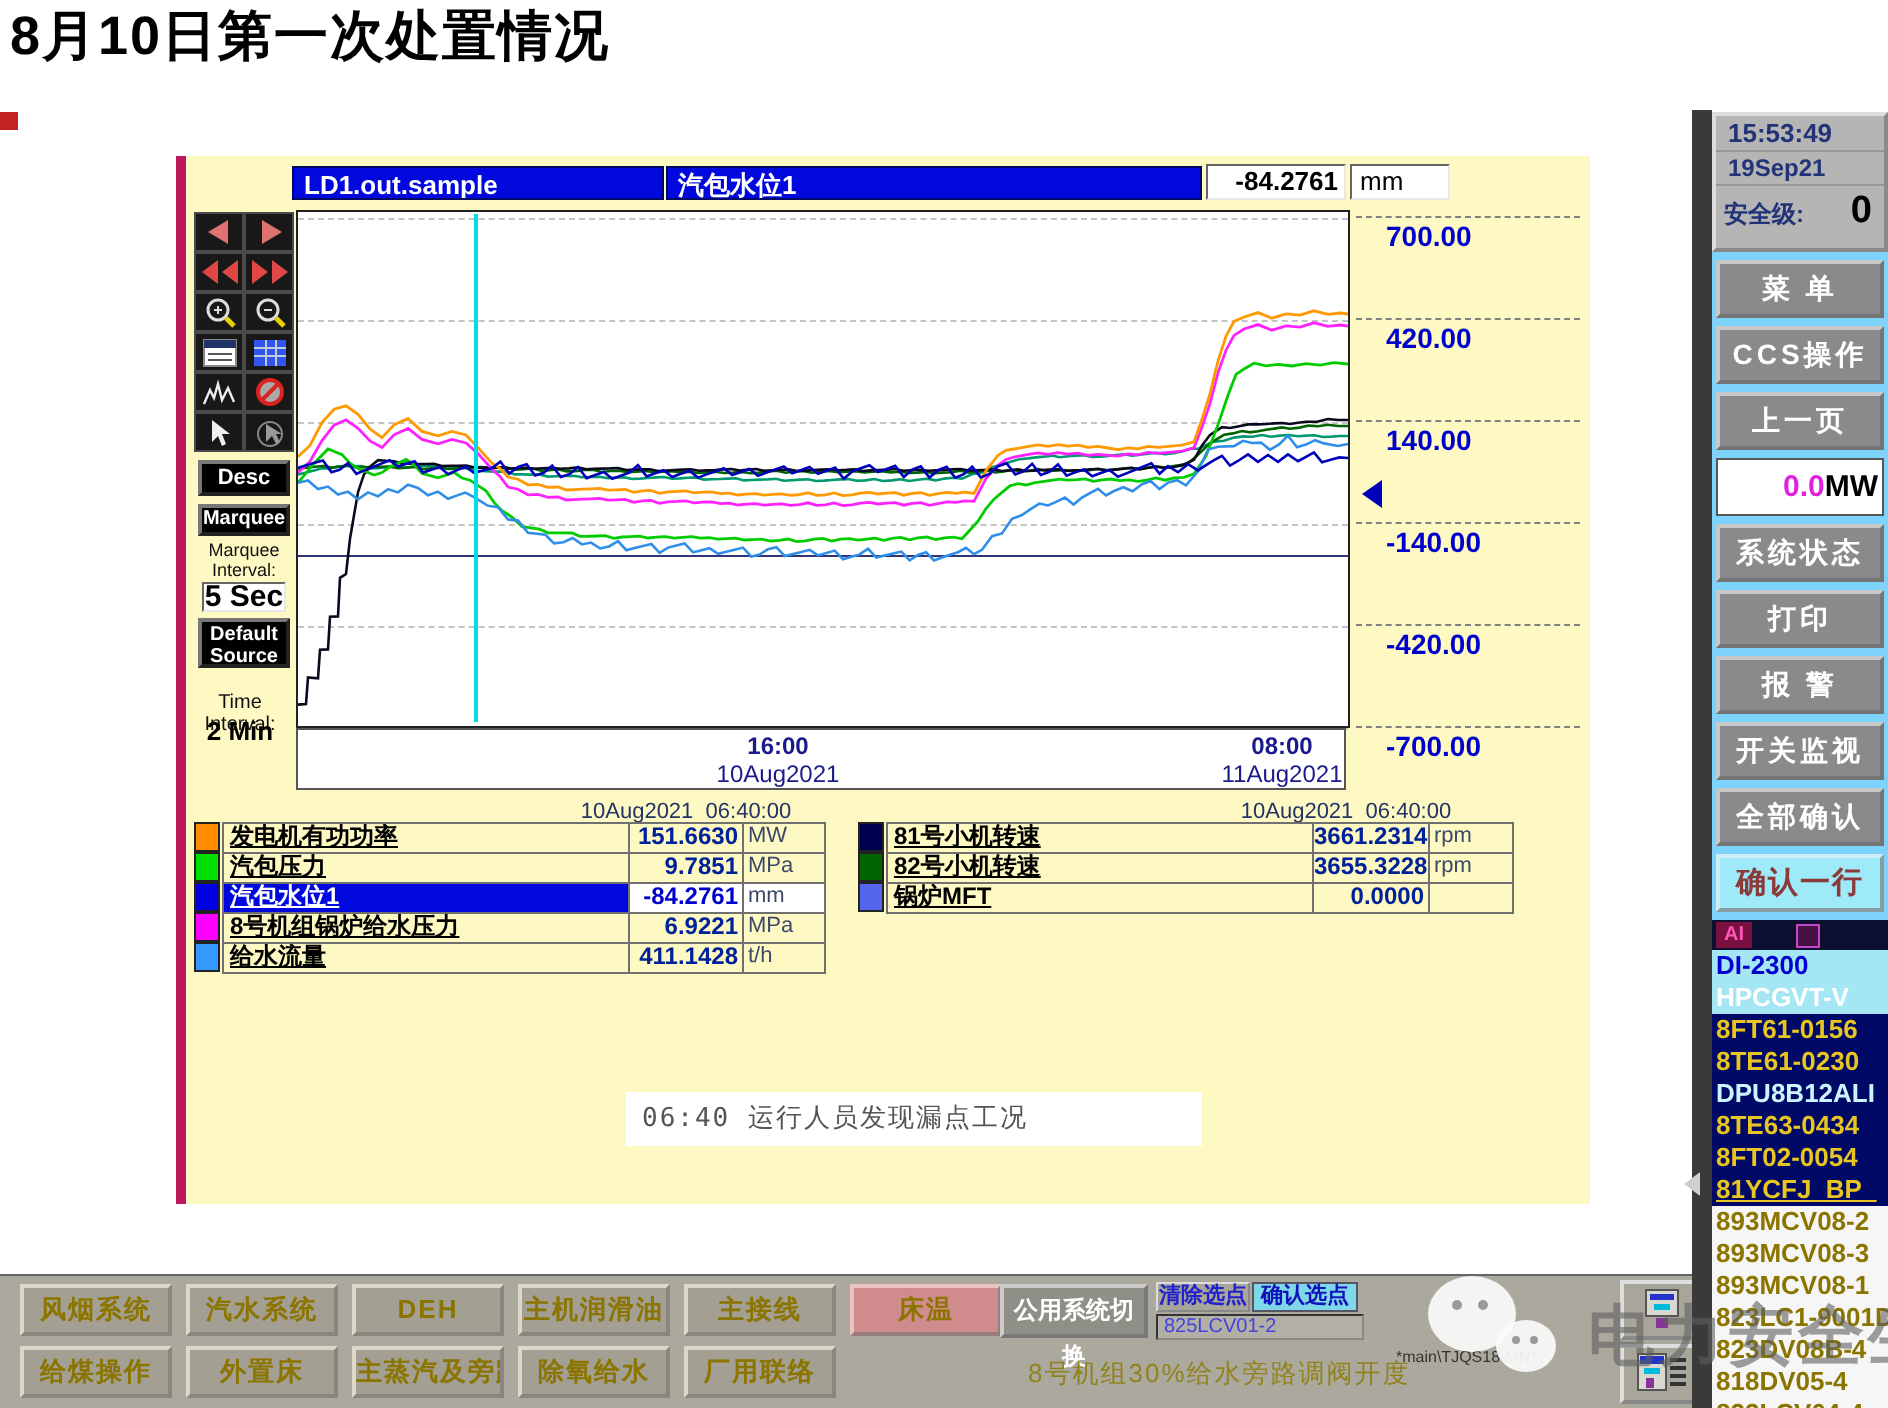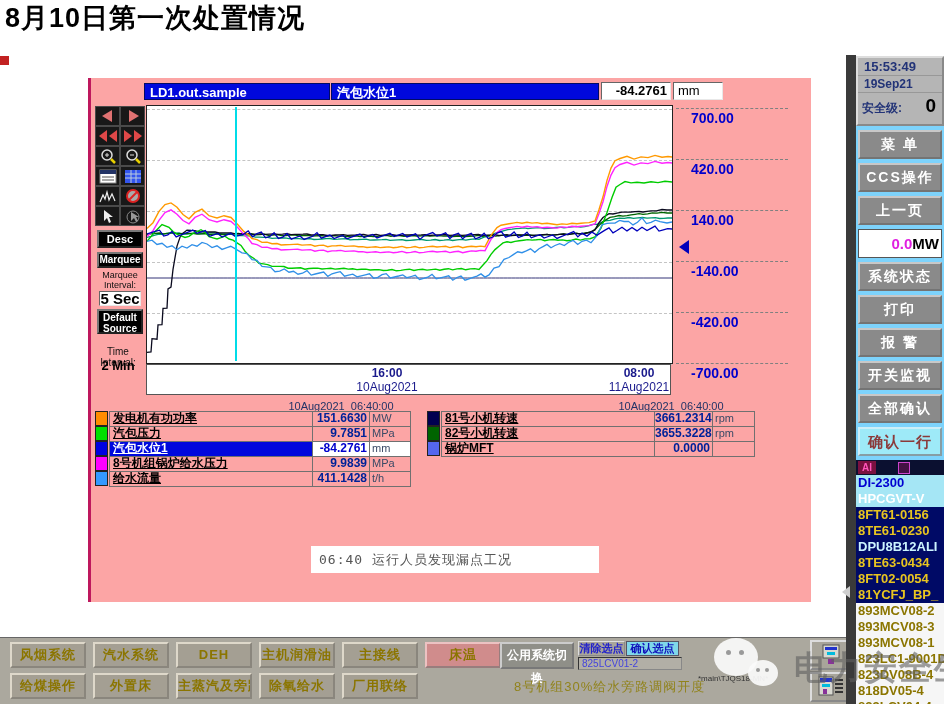--- a/index.html
+++ b/index.html
@@ -3,21 +3,21 @@
 <meta charset="utf-8">
 <style>
   html,body{margin:0;padding:0;background:#fff;}
   #screen{position:relative;width:944px;height:704px;background:#fff;overflow:hidden;
           font-family:"Liberation Sans",sans-serif;}
   .abs{position:absolute;}
   #title{left:5px;top:0px;font-size:27px;font-weight:bold;color:#000;letter-spacing:1px;white-space:nowrap;}
   #redchip{left:0;top:56px;width:9px;height:9px;background:#c22222;}
 
   
-  #panel{left:88px;top:78px;width:702px;height:524px;background:#fca5a5;border-left:3px solid #be185d;padding-left:18px;}
+  #panel{left:88px;top:78px;width:702px;height:524px;background:#fef9c3;border-left:5px solid #be185d;}
   .hblue{background:#0008dd;color:#fff;font-weight:bold;font-size:13px;line-height:17px;
          padding-left:5px;box-sizing:border-box;border:1px solid #000a66;white-space:nowrap;overflow:hidden;}
   #hdr-source{left:53px;top:5px;width:186px;height:17px;}
   #hdr-tag{left:240px;top:5px;width:268px;height:17px;}
   .sunk{background:#fff;border:1px solid;border-color:#666 #e8e8e8 #e8e8e8 #666;box-sizing:border-box;}
   #hdr-val{left:510px;top:4px;width:70px;height:18px;text-align:right;font-weight:bold;font-size:13px;
            line-height:16px;padding-right:3px;color:#000;}
   #hdr-unit{left:582px;top:4px;width:50px;height:18px;font-size:13px;line-height:16px;padding-left:4px;color:#000;}
 
   
@@ -295,21 +295,21 @@
         </div>
         <div class="trow sel">
           <span class="swatch" style="background: rgb(0, 0, 224);"></span>
           <span class="ncell" style="width: 204px;">汽包水位1</span>
           <span class="vcell" style="width: 58px;">-84.2761</span>
           <span class="ucell" style="width: 42px;">mm</span>
         </div>
         <div class="trow">
           <span class="swatch" style="background: rgb(255, 0, 255);"></span>
           <span class="ncell" style="width: 204px;">8号机组锅炉给水压力</span>
-          <span class="vcell" style="width: 58px;">9.9839</span>
+          <span class="vcell" style="width: 58px;">6.9221</span>
           <span class="ucell" style="width: 42px;">MPa</span>
         </div>
         <div class="trow">
           <span class="swatch" style="background: rgb(51, 153, 255);"></span>
           <span class="ncell" style="width: 204px;">给水流量</span>
           <span class="vcell" style="width: 58px;">411.1428</span>
           <span class="ucell" style="width: 42px;">t/h</span>
         </div>
       </div>
     <div class="abs" id="tright">
@@ -407,21 +407,21 @@
           <span class="ai">AI</span>
           <span class="icon2"></span>
         </div>
         <div class="tag cyan" style="color: rgb(0, 0, 208);">DI-2300</div>
         <div class="tag cyan" style="color: rgb(255, 255, 255);">HPCGVT-V</div>
         <div class="tag navy" style="color: rgb(232, 197, 32);">8FT61-0156</div>
         <div class="tag navy" style="color: rgb(232, 197, 32);">8TE61-0230</div>
         <div class="tag navy" style="color: rgb(204, 244, 255);">DPU8B12ALI</div>
         <div class="tag navy" style="color: rgb(232, 197, 32);">8TE63-0434</div>
         <div class="tag navy" style="color: rgb(232, 197, 32);">8FT02-0054</div>
-        <div class="tag navy" style="color: rgb(232, 197, 32);">81YCFJ_BP_</div>
+        <div class="tag navy" style="color: rgb(232, 197, 32); text-decoration: underline;">81YCFJ_BP_</div>
         <div class="tag white" style="color: rgb(139, 117, 0);">893MCV08-2</div>
         <div class="tag white" style="color: rgb(139, 117, 0);">893MCV08-3</div>
         <div class="tag white" style="color: rgb(139, 117, 0);">893MCV08-1</div>
         <div class="tag white" style="color: rgb(139, 117, 0);">823LC1-9001D</div>
         <div class="tag white" style="color: rgb(139, 117, 0);">823DV08B-4</div>
         <div class="tag white" style="color: rgb(139, 117, 0);">818DV05-4</div>
         <div class="tag white" style="color: rgb(139, 117, 0);">823LCV04-4</div>
       </div>
   </div>
 

